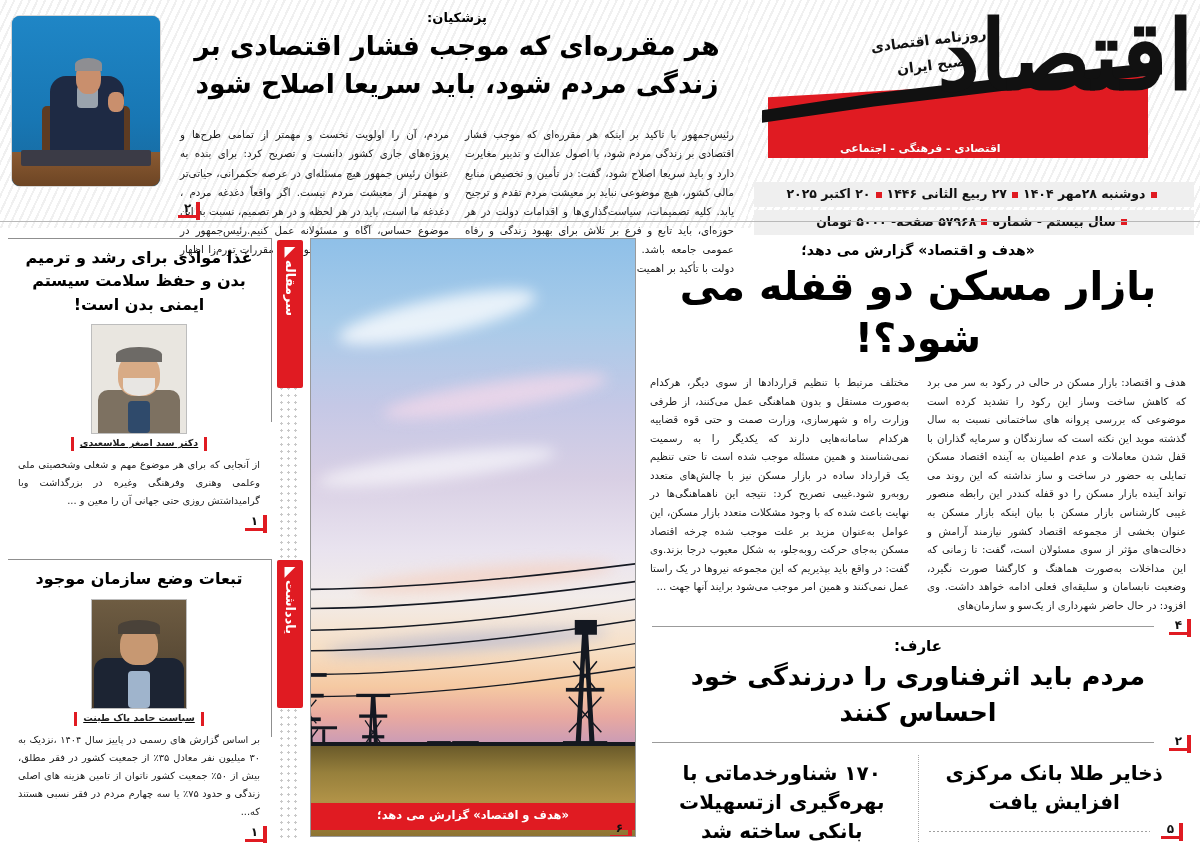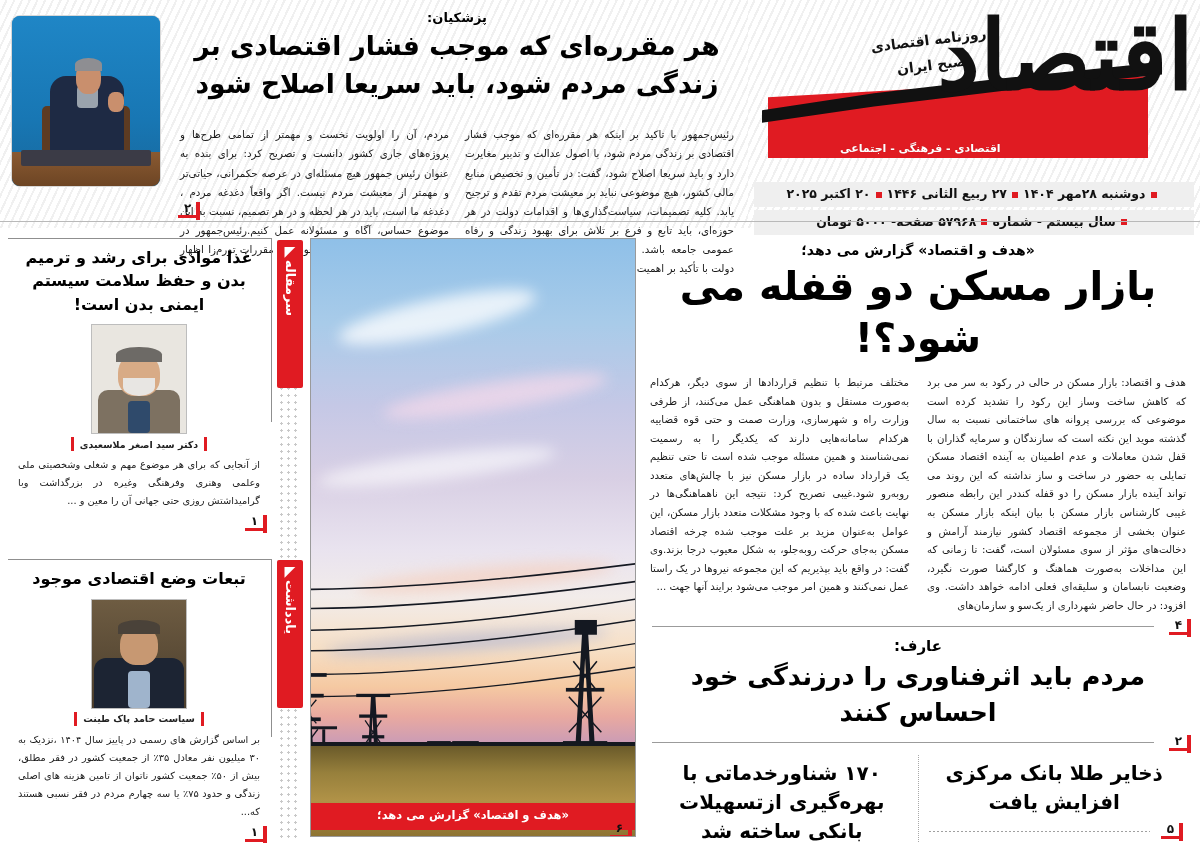--- a/index.html
+++ b/index.html
@@ -243,22 +243,22 @@
   .sp2-bg { position: absolute; inset: 0;
             background: linear-gradient(180deg,#6e5c42 0%, #4a3d2c 100%); }
   .sp2-suit { position: absolute; left: 2%; right: 2%; bottom: 0; height: 46%;
               background: #1c2433; border-radius: 12px 12px 0 0; }
   .sp2-shirt { position: absolute; left: 38%; width: 24%; bottom: 0; height: 34%;
               background: #9fb4cc; border-radius: 4px; }
   .sp2-head { position: absolute; left: 30%; width: 40%; bottom: 40%; height: 36%;
               background: #c79872; border-radius: 46% 46% 42% 42%; }
   .sp2-hair { position: absolute; left: 28%; width: 44%; bottom: 68%; height: 13%;
               background: #4a4239; border-radius: 50% 50% 0 0; }
-  .byline { display: flex; align-items: center; justify-content: center; gap: 6px;
-            margin: 3px 0 5px; direction: rtl; }
+  .byline { display: flex; align-items: flex-start; justify-content: center; gap: 6px;
+            margin: 3px 0 5px; direction: rtl; text-decoration: underline; }
   .byline .bar { width: 3px; height: 14px; background: #e01b22; }
   .byline .nm { font-size: 9.5px; font-weight: bold; color: #222; }
   .side-body { font-size: 9.8px; line-height: 1.85; color: #1a1a1a;
                text-align: justify; direction: rtl; padding: 0 4px; }
   .side-mark { margin-top: 2px; }
 </style>
 </head>
 <body>
 
 <div class="page">
@@ -473,21 +473,21 @@
           <div class="byline">
             <span class="bar"></span>
             <span class="nm">دکتر سید اصغر ملاسعیدی</span>
             <span class="bar"></span>
           </div>
           <div class="side-body">از آنجایی که برای هر موضوع مهم و شغلی وشخصیتی ملی وعلمی وهنری وفرهنگی وغیره در بزرگداشت وبا گرامیداشتش روزی حتی جهانی آن را معین و ...</div>
           <span class="page-mark red-corner side-mark">۱</span>
         </div>
 
         <div class="side-card" style="height:288px;">
-          <div class="side-title">تبعات وضع اقتصادی موجود</div>
+          <div class="side-title">تبعات وضع سازمان موجود</div>
           <div class="side-photo">
             <div class="sp2-bg"></div>
             <div class="sp2-suit"></div>
             <div class="sp2-shirt"></div>
             <div class="sp2-head"></div>
             <div class="sp2-hair"></div>
           </div>
           <div class="byline">
             <span class="bar"></span>
             <span class="nm">سیاست حامد پاک طینت</span>

